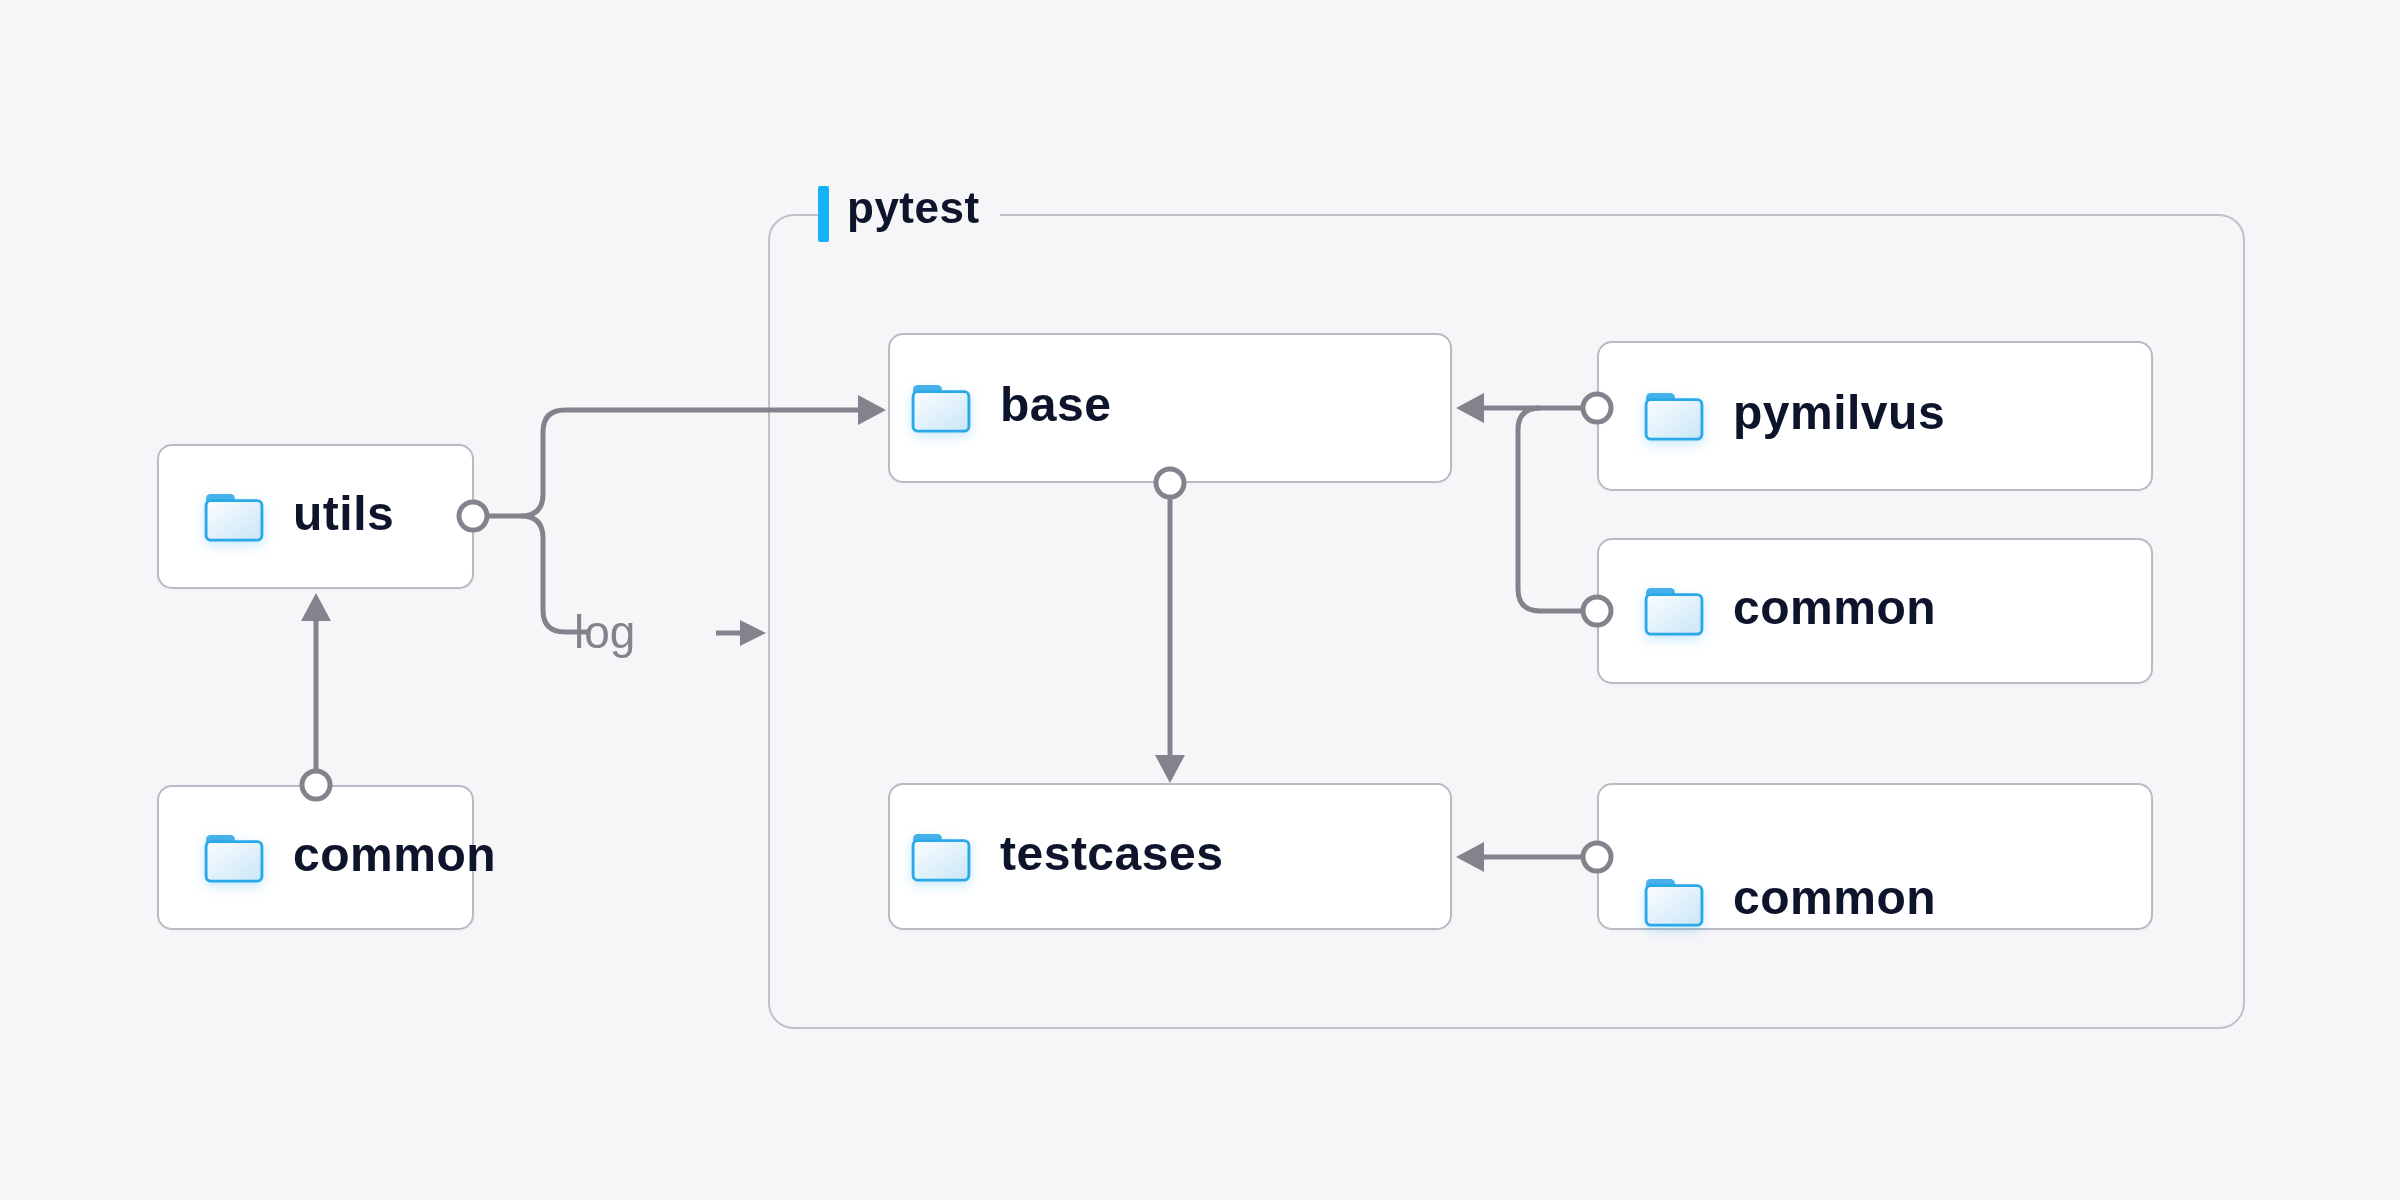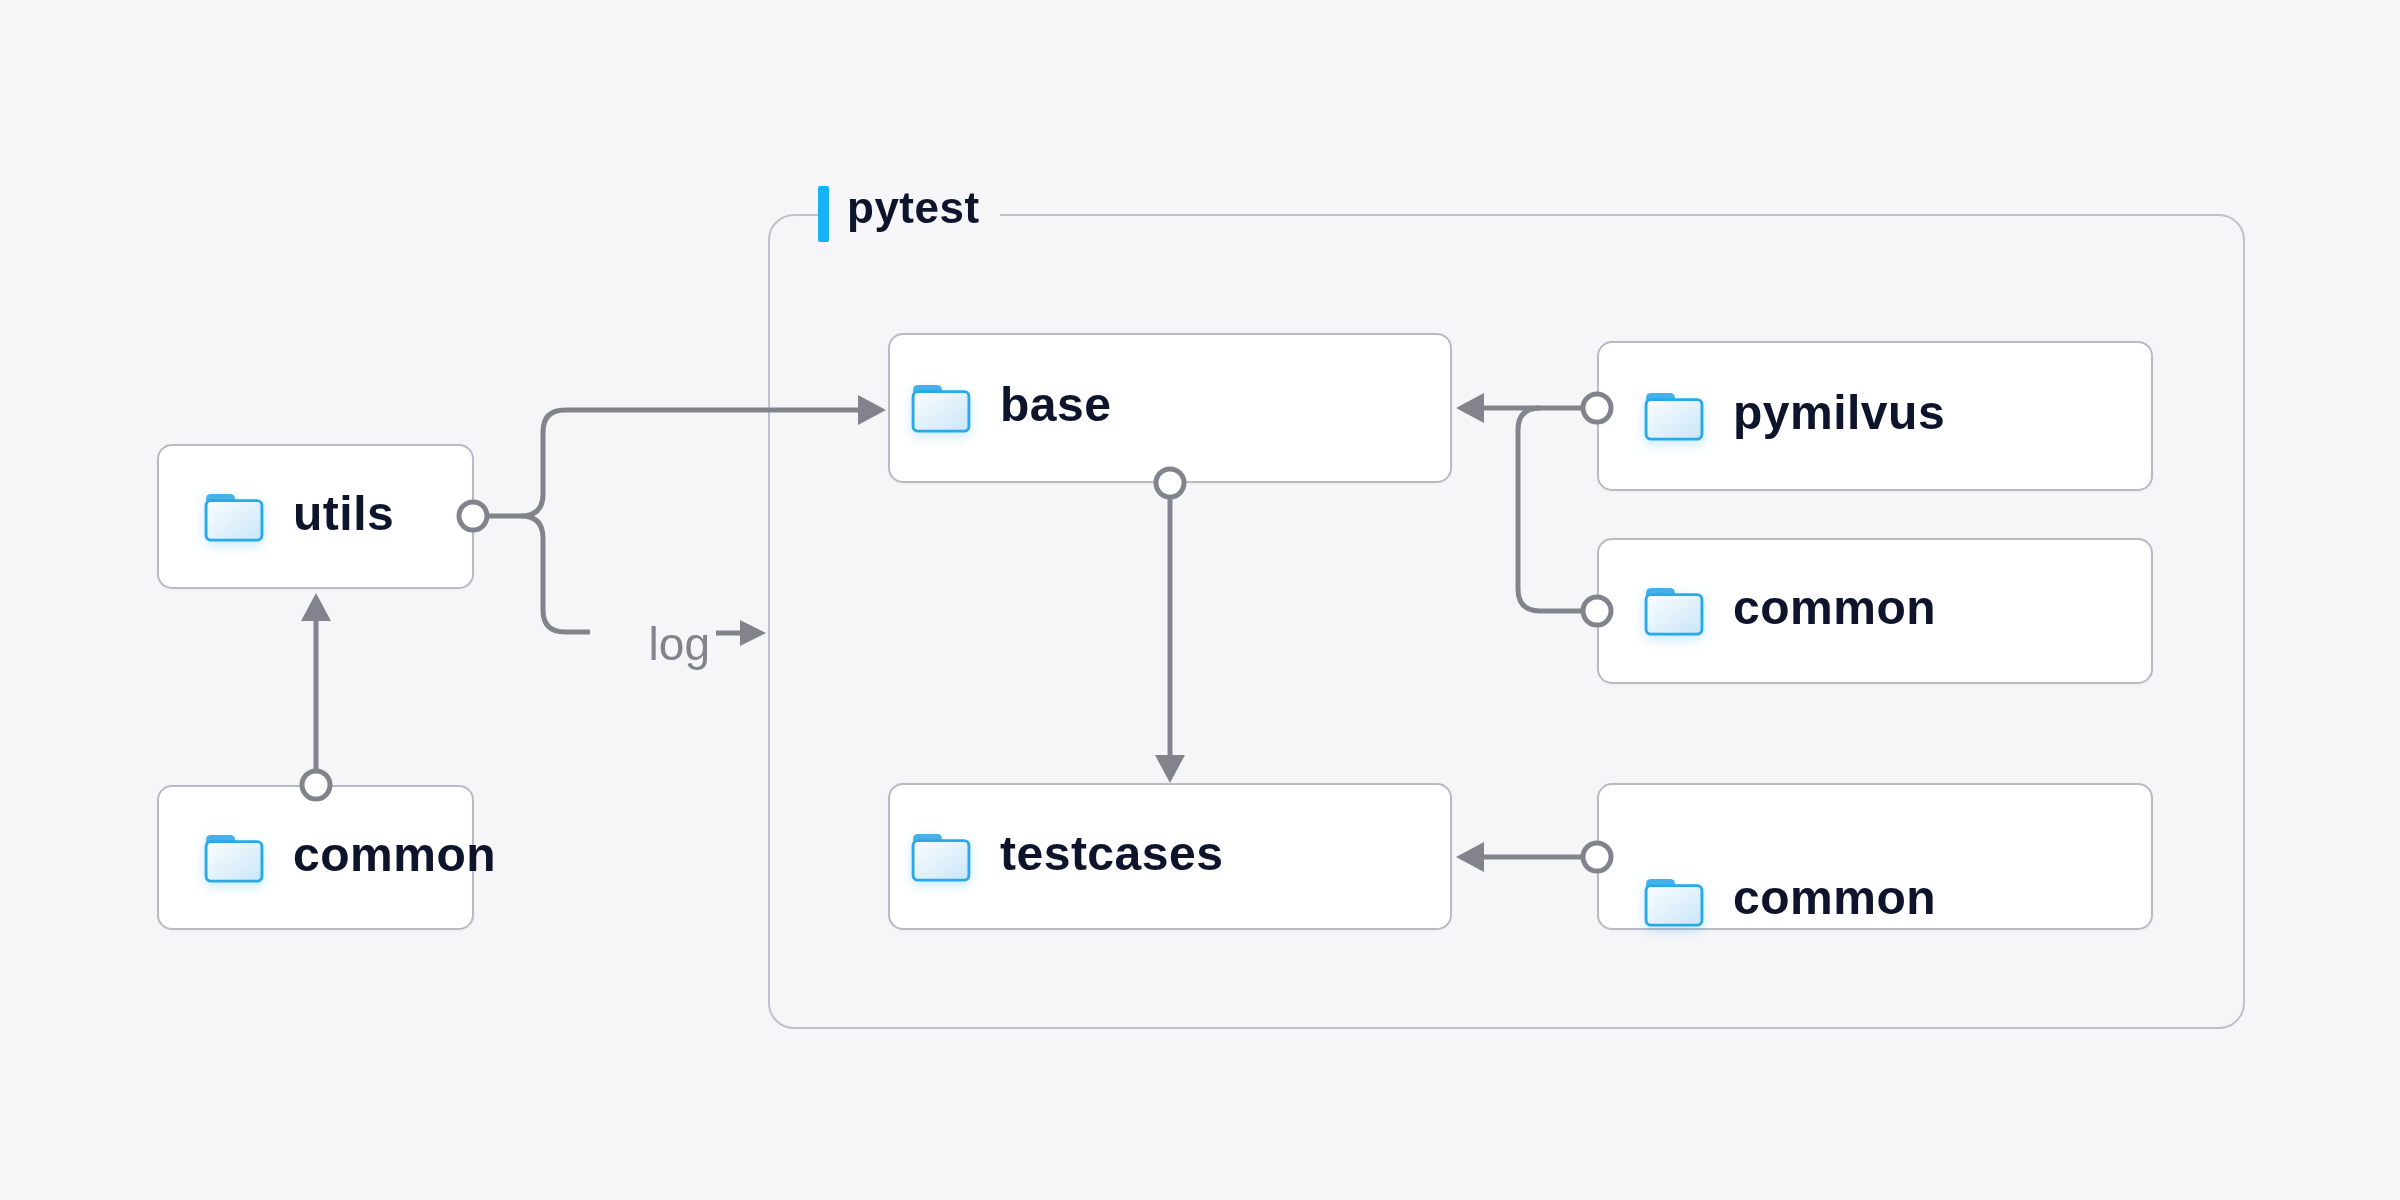--- a/index.html
+++ b/index.html
@@ -102,30 +102,29 @@
     stroke: none;
   }
   .dot {
     fill: #ffffff;
     stroke: #83838d;
     stroke-width: 5px;
   }
   
   .edge-label {
     position: absolute;
-    left: 598px;
+    left: 574px;
     top: 605px;
     width: 112px;
-    text-align: right;
+    text-align: left;
     font-size: 46px;
     font-weight: 500;
     color: #83838d;
     line-height: 1.2;
     z-index: 4;
-    margin-top: 12px;
   }
 </style>
 </head>
 <body>
 
 <div class="stage">
 
   <svg width="0" height="0" style="position:absolute" aria-hidden="true">
     <defs>
       <linearGradient id="folderGradient" x1="0" y1="0" x2="1" y2="1">

